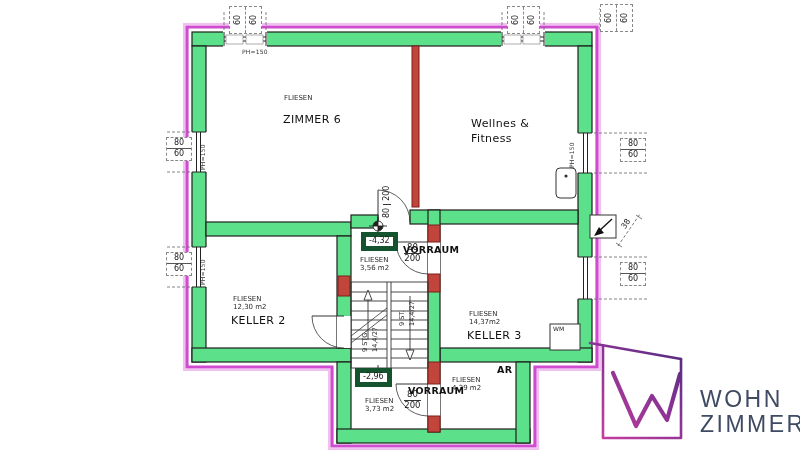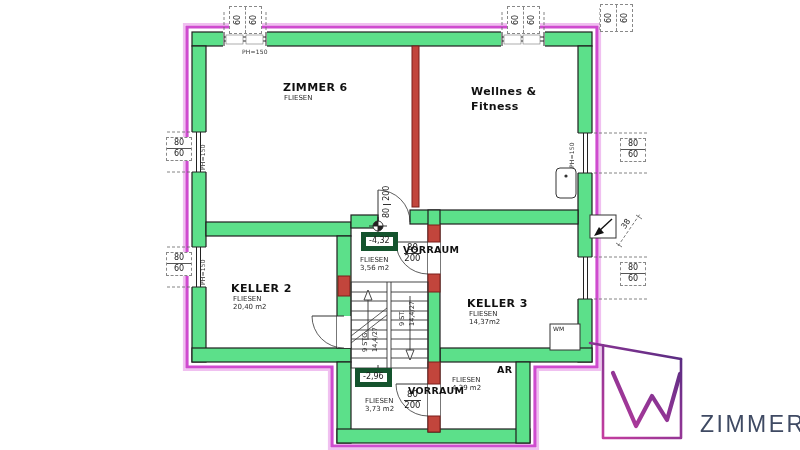--- a/index.html
+++ b/index.html
@@ -1,20 +1,20 @@
 <!DOCTYPE html>
 <html><head>
 <meta charset="utf-8">
 <style>
   html,body{margin:0;padding:0;background:#fff;}
   .canvas{position:relative;width:800px;height:450px;background:#ffffff;overflow:hidden;
           font-family:"DejaVu Sans",sans-serif;color:#1b1b1b;}
   .canvas svg{position:absolute;left:0;top:0;}
   .lbl{position:absolute;line-height:1.08;white-space:nowrap;}
-  .rn{font-weight:bold;font-size:11px;letter-spacing:.4px;color:#111;}
+  .rn{font-weight:normal;font-size:11px;letter-spacing:.4px;color:#111;margin-top:32px;}
   .rn-sm{font-weight:bold;font-size:9.5px;letter-spacing:.3px;color:#111;margin-left:46px;}
   .sub{font-size:7px;color:#2b2b2b;}
   .boxed{font-size:8px;border:5px solid #14532d;padding:0 3px;background:#fff;}
   .rot{transform:rotate(-90deg);transform-origin:left top;}
   .frac{display:flex;flex-direction:column;align-items:center;font-size:8.5px;line-height:1.15;}
   .frac>span:first-child{border-bottom:1px solid #333;padding:0 3px;}
   .hfrac{display:flex;align-items:center;font-size:8px;line-height:1;}
   .hfrac>span:first-child{border-right:1px solid #333;padding-right:3px;margin-right:3px;}
   .wdim{position:absolute;width:24px;border:1px dashed #888;text-align:center;font-size:8px;
         line-height:1.3;background:#fff;}
@@ -175,21 +175,21 @@
   <div class="lbl rn" style="left:471px;top:86px">Wellnes &amp;</div>
   <div class="lbl rn" style="left:471px;top:101px">Fitness</div>
 
   <div class="lbl boxed" style="left:361px;top:232px">-4,32</div>
   <div class="lbl rn-sm" style="left:357px;top:245px">VORRAUM</div>
   <div class="lbl sub" style="left:360px;top:257px">FLIESEN</div>
   <div class="lbl sub" style="left:360px;top:265px">3,56 m2</div>
 
   <div class="lbl rn" style="left:231px;top:283px">KELLER 2</div>
   <div class="lbl sub" style="left:233px;top:296px">FLIESEN</div>
-  <div class="lbl sub" style="left:233px;top:304px">20,40 m2</div>
+  <div class="lbl sub" style="left:233px;top:304px">12,30 m2</div>
 
   <div class="lbl rn" style="left:467px;top:298px">KELLER 3</div>
   <div class="lbl sub" style="left:469px;top:311px">FLIESEN</div>
   <div class="lbl sub" style="left:469px;top:319px">14,37m2</div>
 
   <div class="lbl rn-sm" style="left:451px;top:365px">AR</div>
   <div class="lbl sub" style="left:452px;top:377px">FLIESEN</div>
   <div class="lbl sub" style="left:452px;top:385px">4,39 m2</div>
 
   <div class="lbl boxed" style="left:355px;top:368px">-2,96</div>
@@ -256,15 +256,16 @@
   </div>
   <div class="lbl stair-note rot" style="left:397px;top:326px">
     <div>9 ST.</div>
     <div>14,4/27</div>
   </div>
 
   <div class="lbl vent-dim" style="left:620px;top:226px;transform:rotate(-55deg);transform-origin:left top">38</div>
 
   <div class="lbl wm" style="left:553px;top:326px">WM</div>
 
+  <div class="lbl logo-text" style="left:700px;top:388px">WOHN</div>
   <div class="lbl logo-text" style="left:700px;top:413px">ZIMMER</div>
 
 </div>
 
 </body></html>

